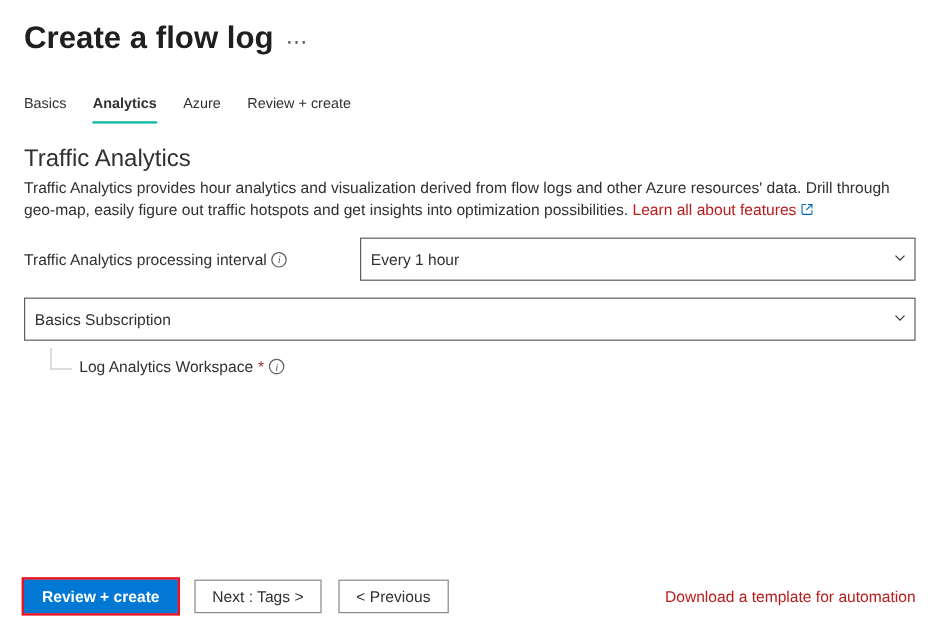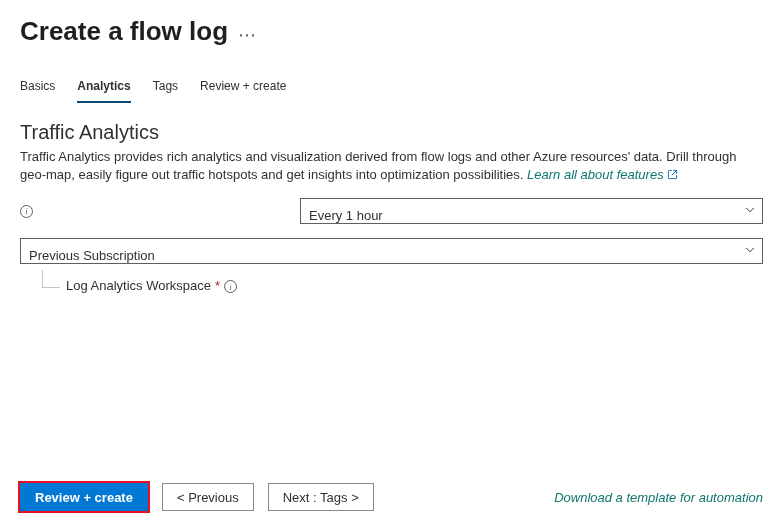--- a/index.html
+++ b/index.html
@@ -39,33 +39,33 @@
   }
   .tab {
     padding: 4px 0 8px 0;
     font-size: 12px;
     color: #323130;
     cursor: pointer;
     border-bottom: 2px solid transparent;
   }
   .tab.active {
     font-weight: 600;
-    border-bottom: 2px solid #0c4a6e;
+    border-bottom: 2px solid #14b8a6;
   }
   .section-heading {
     font-size: 20px;
     margin-bottom: 4px;
   }
   .desc {
     font-size: 13px;
     color: #323130;
     line-height: 1.4;
     margin-bottom: 14px;
   }
-  .link { color: #0f766e; cursor: pointer; font-style: italic; }
+  .link { color: #b91c1c; cursor: pointer; }
   .ext-icon svg { vertical-align: -1px; }
   .checkbox-row {
     display: flex; align-items: center; gap: 8px;
     margin-bottom: 20px;
   }
   .highlight-red { outline: 2px solid #e81123; outline-offset: 0; }
   .checkbox {
     width: 18px; height: 18px;
     background: #0078d4;
     display: flex; align-items: center; justify-content: center;
@@ -74,46 +74,46 @@
   .checkbox svg { display:block; }
   .form-row {
     display: flex; align-items: center;
     margin-bottom: 14px;
   }
   .form-label {
     display: flex; align-items: center; gap: 4px;
     width: 280px;
     font-size: 13px;
   }
-  .form-label.indent { padding-left: 46px; position: relative; align-items: flex-end; }
+  .form-label.indent { padding-left: 46px; position: relative; }
   .indent-connector {
     position: absolute;
     left: 22px; top: -8px;
     width: 18px; height: 18px;
     border-left: 1px solid #c8c6c4;
     border-bottom: 1px solid #c8c6c4;
   }
   .req { color: #a4262c; }
   .info-icon {
     width: 13px; height: 13px;
     border: 1px solid #605e5c;
     border-radius: 50%;
     display: inline-flex; align-items: center; justify-content: center;
     font-size: 9px; font-style: italic;
     color: #605e5c;
     font-family: Georgia, serif;
     cursor: default;
   }
   .select {
     flex: 1;
-    height: 26px;
+    height: 36px;
     border: 1px solid #605e5c;
     padding: 0 24px 0 8px;
     font-size: 13px;
-    display: flex; align-items: flex-end;
+    display: flex; align-items: center;
     position: relative;
     background: #fff;
     cursor: pointer;
   }
   .select .chev {
     position: absolute;
     right: 6px; top: 50%;
     transform: translateY(-50%);
   }
   .footer {
@@ -144,74 +144,75 @@
 
 <div class="page">
   <div class="title-row">
     <div class="page-title">Create a flow log</div>
     <div class="more-icon">⋯</div>
   </div>
 
   <div class="tabs">
     <div class="tab">Basics</div>
     <div class="tab active">Analytics</div>
-    <div class="tab">Tags</div>
+    <div class="tab">Azure</div>
     <div class="tab">Review + create</div>
   </div>
 
   <div class="section-heading">Traffic Analytics</div>
   <div class="desc">
-    <span>Traffic Analytics provides rich analytics and visualization derived from flow logs and other Azure resources' data. Drill through geo-map, easily figure out traffic hotspots and get insights into optimization possibilities.</span>
+    <span>Traffic Analytics provides hour analytics and visualization derived from flow logs and other Azure resources' data. Drill through geo-map, easily figure out traffic hotspots and get insights into optimization possibilities.</span>
     <span> </span>
     <span class="link">
       <span>Learn all about features</span>
       <span class="ext-icon">
         <svg width="11" height="11" viewBox="0 0 16 16" fill="none">
           <path d="M7 2H3a1 1 0 0 0-1 1v10a1 1 0 0 0 1 1h10a1 1 0 0 0 1-1V9" stroke="#0065b3" stroke-width="1.3"></path>
           <path d="M9 2h5v5" stroke="#0065b3" stroke-width="1.3"></path>
           <path d="M14 2L7 9" stroke="#0065b3" stroke-width="1.3"></path>
         </svg>
       </span>
     </span>
   </div>
 
 
   <div class="form-row">
     <div class="form-label">
+      <span>Traffic Analytics processing interval</span>
       <span class="info-icon">i</span>
     </div>
     <div class="select">
       <span>Every 1 hour</span>
       <span class="chev">
         <svg width="12" height="12" viewBox="0 0 16 16">
             <path d="M3 6l5 5 5-5" stroke="#323130" stroke-width="1.3" fill="none"></path>
           </svg>
       </span>
     </div>
   </div>
 
   <div class="form-row">
     <div class="select">
-      <span>Previous Subscription</span>
+      <span>Basics Subscription</span>
       <span class="chev">
         <svg width="12" height="12" viewBox="0 0 16 16">
             <path d="M3 6l5 5 5-5" stroke="#323130" stroke-width="1.3" fill="none"></path>
           </svg>
       </span>
     </div>
   </div>
 
   <div class="form-row">
     <div class="form-label indent">
       <span class="indent-connector"></span>
       <span>Log Analytics Workspace</span>
       <span class="req">*</span>
       <span class="info-icon">i</span>
     </div>
   </div>
 
   <div class="footer">
     <div class="btn primary highlight-red">Review + create</div>
+    <div class="btn">Next : Tags &gt;</div>
     <div class="btn">&lt; Previous</div>
-    <div class="btn">Next : Tags &gt;</div>
     <span class="link">Download a template for automation</span>
   </div>
 </div>
 
 </body></html>

